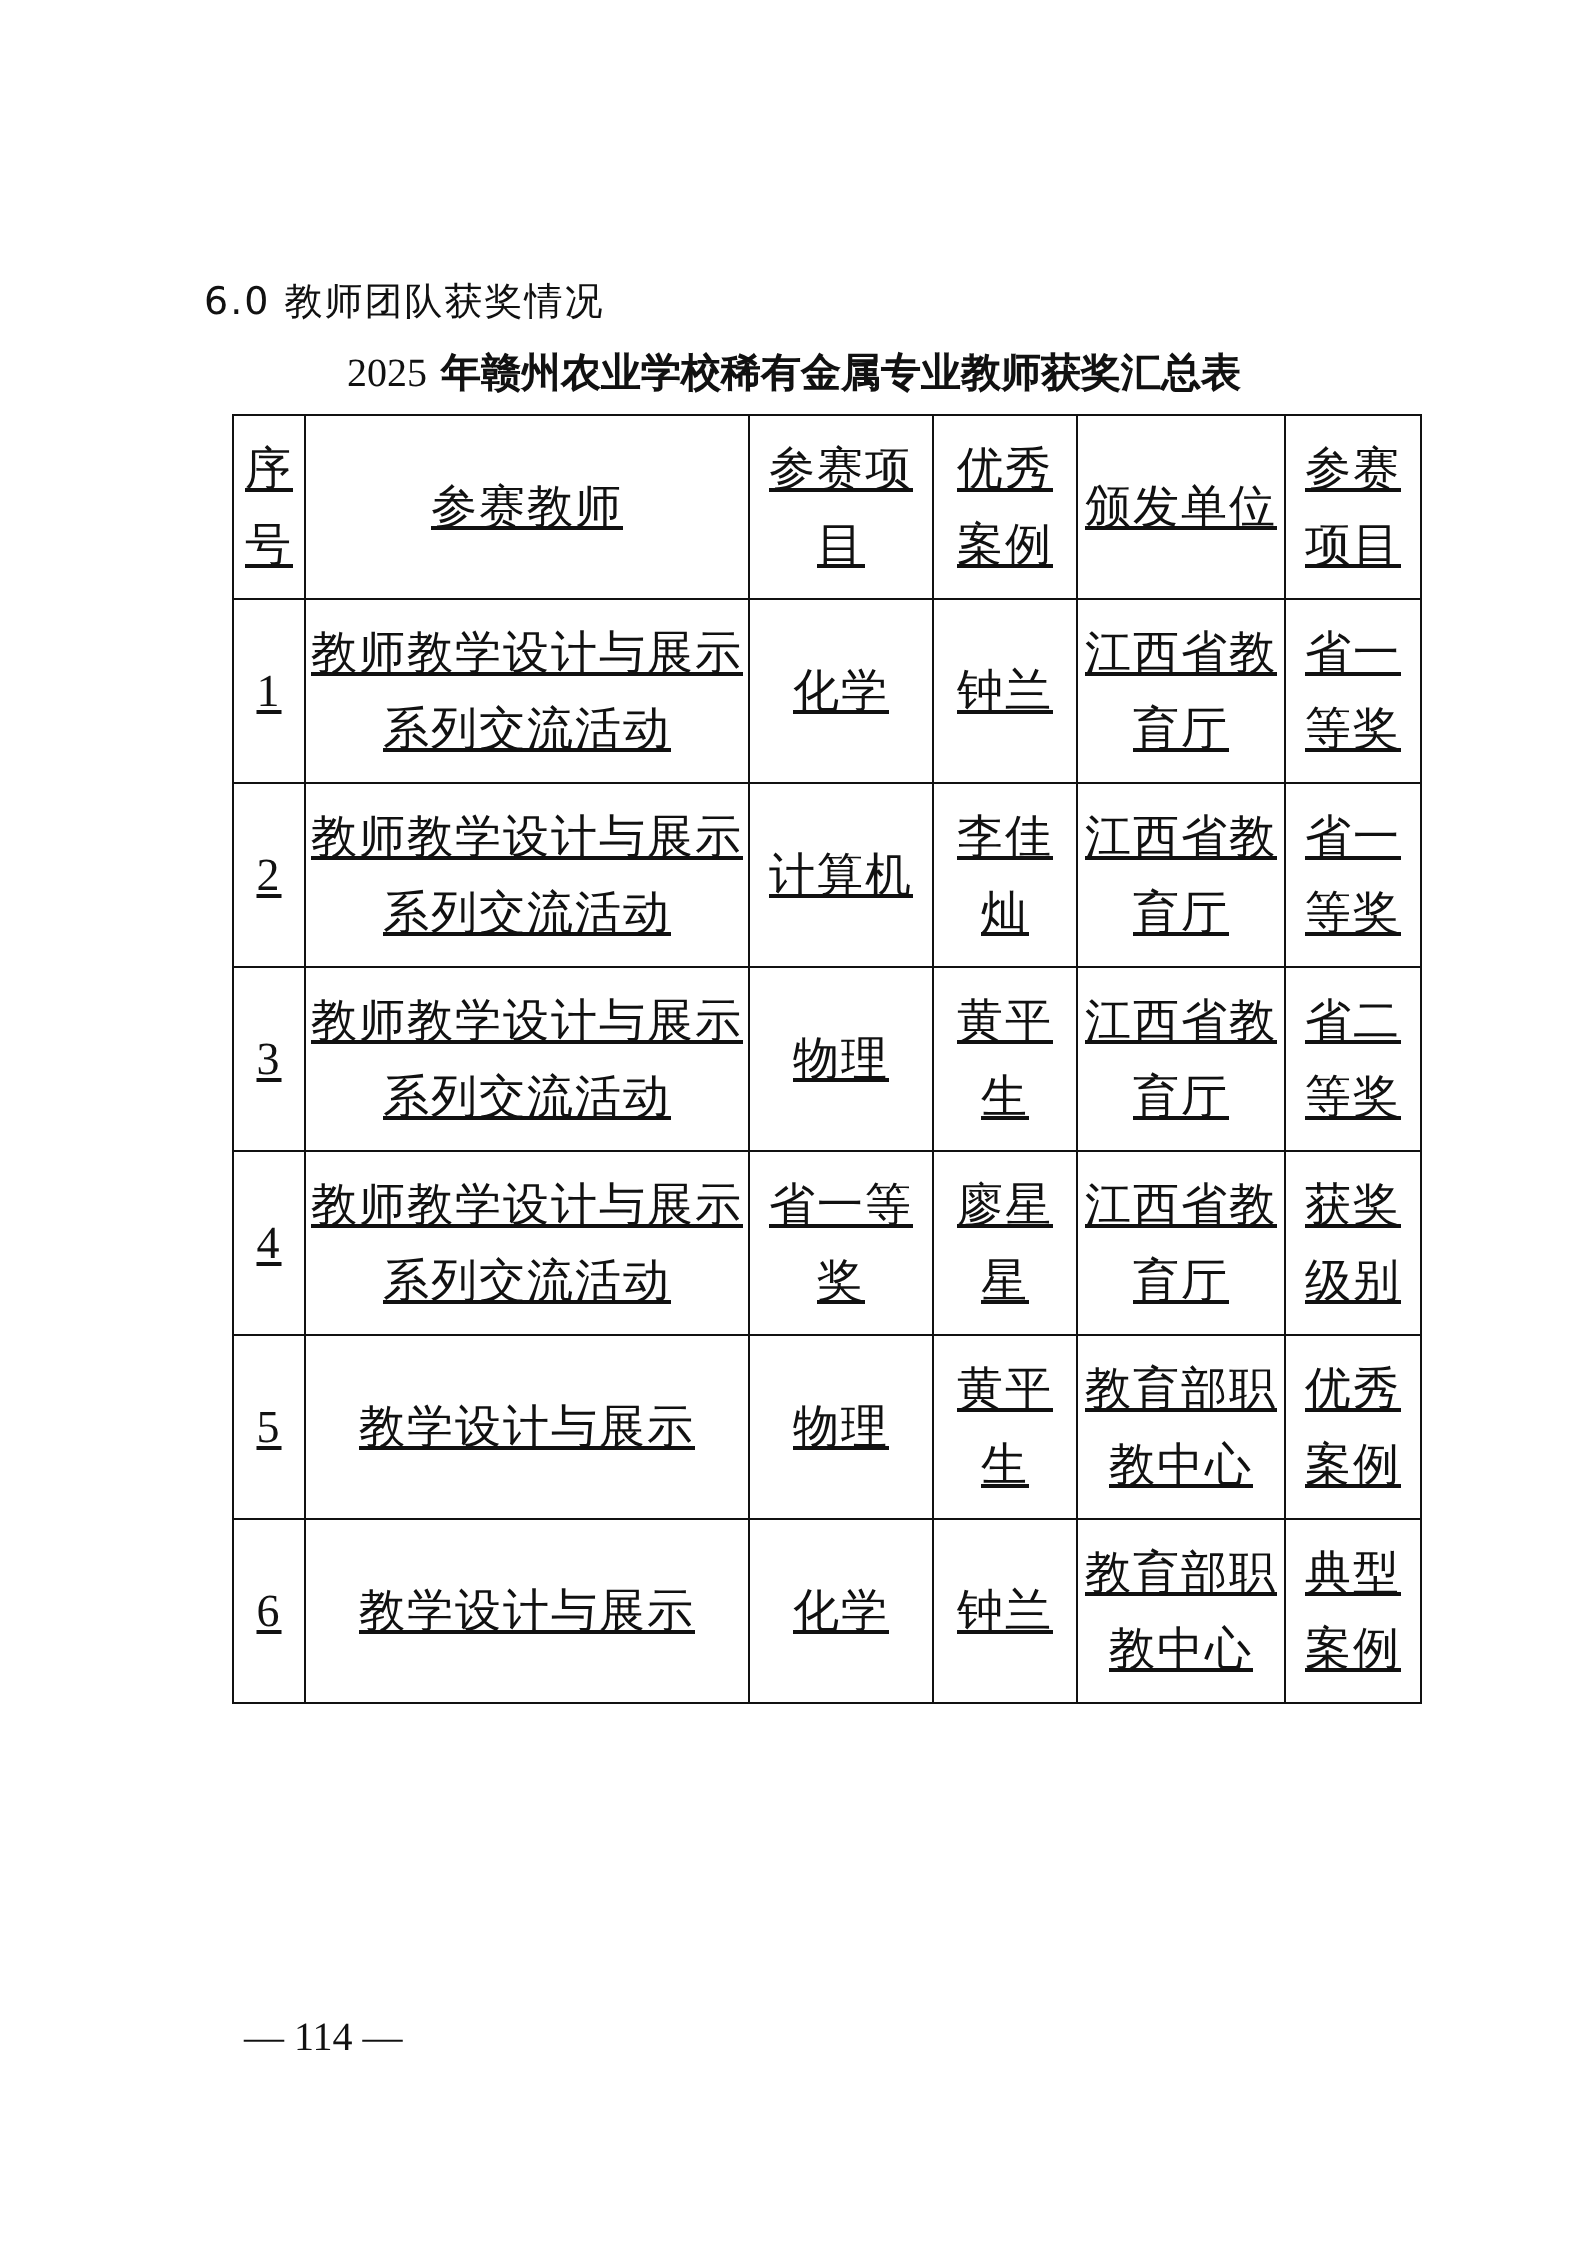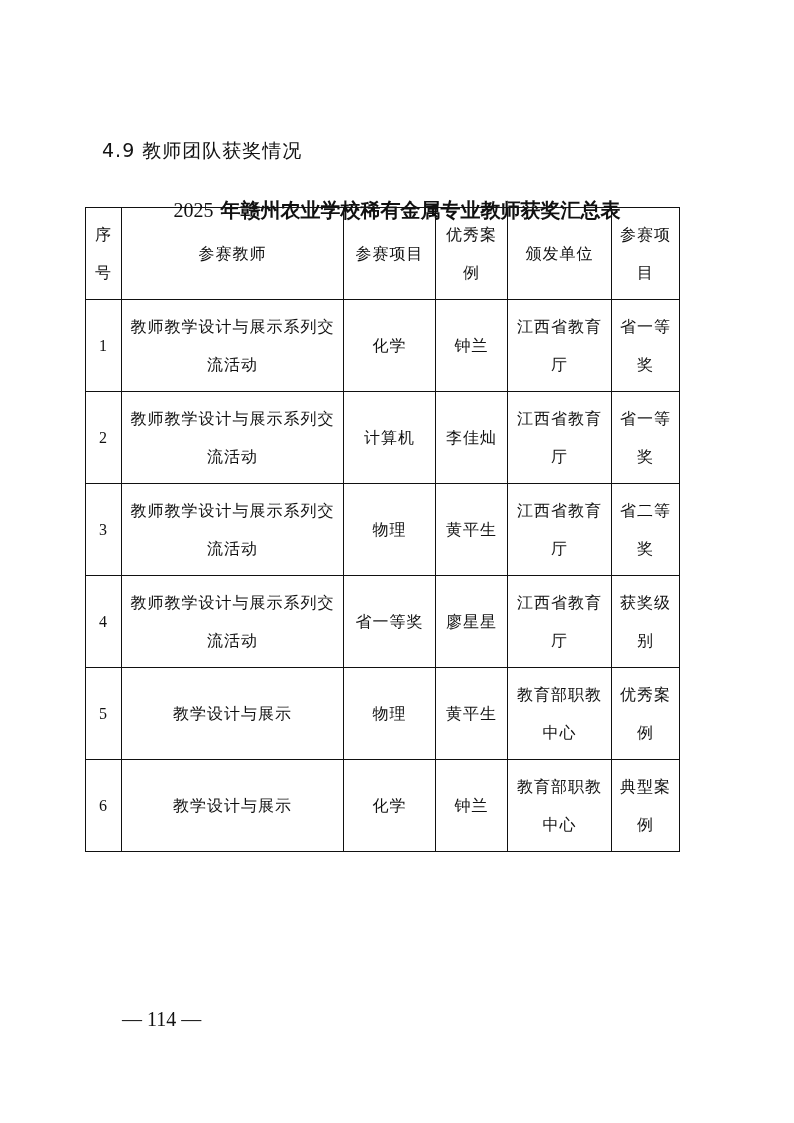--- a/index.html
+++ b/index.html
@@ -1,36 +1,36 @@
 <!DOCTYPE html>
 <html><head>
   <meta charset="utf-8">
   <style>
     html, body { margin: 0; padding: 0; background: #ffffff; }
     body { width: 794px; height: 1123px; position: relative; overflow: hidden;
            font-family: "DejaVu Serif", "Liberation Serif", serif; color: #111; }
     .section-heading { position: absolute; left: 102px; top: 138px; font-size: 19px;
            font-family: "DejaVu Sans", sans-serif; letter-spacing: 1px; }
     .table-title { position: absolute; left: 0; width: 794px; top: 173px; text-align: center;
-           font-size: 20px; font-family: "DejaVu Sans", sans-serif; font-weight: bold; margin-top: 24px; }
+           font-size: 20px; font-family: "DejaVu Sans", sans-serif; font-weight: bold; }
     .table-title .yr { font-weight: normal; font-family: "Liberation Serif", serif; }
-    table.awards { position: absolute; left: 85px; top: 207px; border-collapse: collapse;
-           table-layout: fixed; width: 594px; font-size: 16px; }
+    table.awards { position: absolute; left: 116px; top: 207px; border-collapse: collapse;
+           table-layout: fixed; width: 594px; font-size: 23px; text-decoration: underline; }
     table.awards td { border: 1.3px solid #111; text-align: center; vertical-align: middle;
            line-height: 38px; padding: 0 2px; font-family: "DejaVu Sans", sans-serif; letter-spacing: 1px; }
     table.awards tr.hdr td { height: 91px; }
     table.awards tr.row td { height: 91px; }
     table.awards td.num { font-family: "Liberation Serif", serif; }
     .page-number { position: absolute; left: 122px; top: 1008px; font-size: 20px;
            font-family: "Liberation Serif", serif; }
   </style>
 </head>
 <body>
 
-<div class="section-heading">4.9 教师团队获奖情况</div>
+<div class="section-heading">6.0 教师团队获奖情况</div>
 
 <div class="table-title"><span class="yr">2025</span><span> 年赣州农业学校稀有金属专业教师获奖汇总表</span></div>
 
 <table class="awards">
   <colgroup>
     <col style="width:36px">
       <col style="width:222px">
       <col style="width:92px">
       <col style="width:72px">
       <col style="width:104px">

